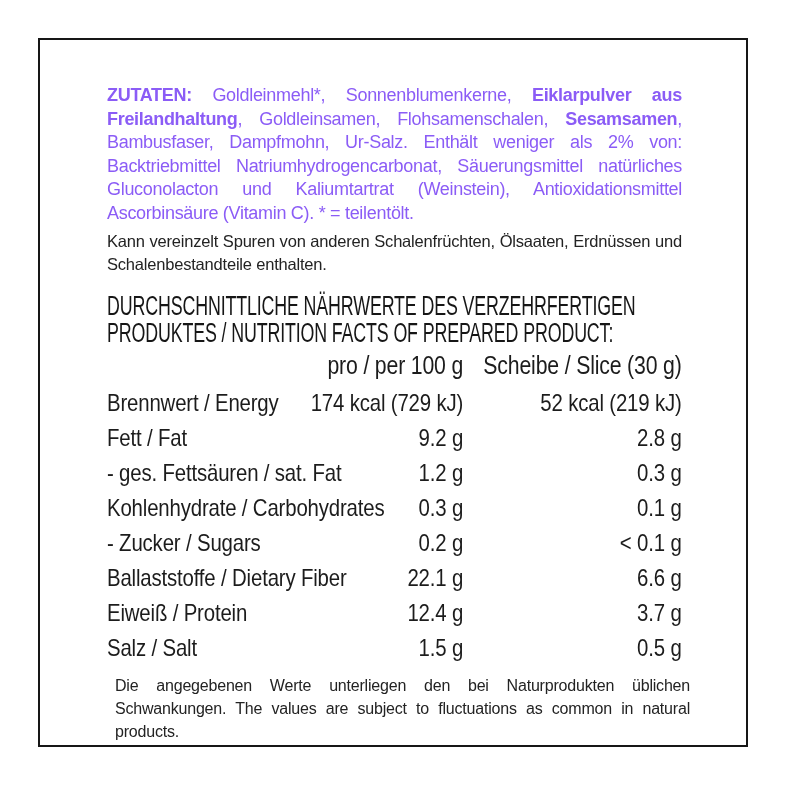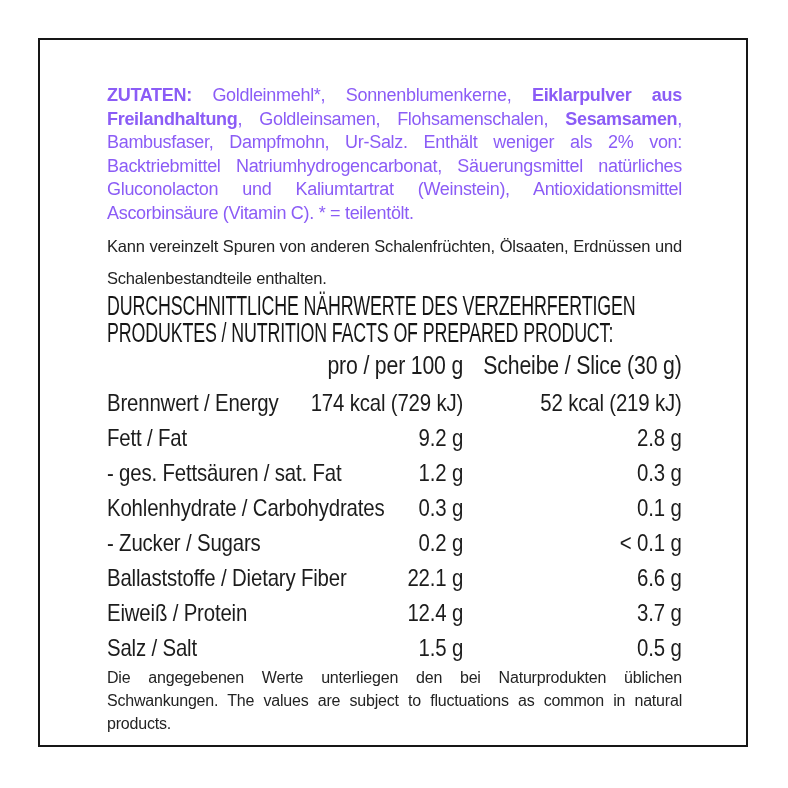--- a/index.html
+++ b/index.html
@@ -43,21 +43,21 @@
     color: #8b5cf6;
   }
   .b { font-weight: 700; }
   .allergen {
     position: absolute;
     top: 146px;
     left: 0;
     width: 575px;
     margin: 0;
     font-size: 16.5px;
-    line-height: 32px;
+    line-height: 23px;
     letter-spacing: -0.2px;
     text-align: justify;
     color: #232323;
   }
   .nut-title {
     position: absolute;
     top: 209px;
     left: 0;
   }
   .nut-line {
@@ -89,21 +89,21 @@
   .tlabel { position: absolute; left: 0; top: 0; white-space: nowrap; }
   .tv1 { position: absolute; left: 0; top: 0; width: 419px; text-align: right; white-space: nowrap; }
   .tv2 { position: absolute; left: 0; top: 0; width: 676px; text-align: right; white-space: nowrap; }
   .r0 { top: 303px; } .r1 { top: 338px; } .r2 { top: 373px; } .r3 { top: 408px; }
   .r4 { top: 443px; } .r5 { top: 478px; } .r6 { top: 513px; } .r7 { top: 548px; }
   .disclaimer {
     position: absolute;
     top: 582px;
     left: 0;
     width: 575px;
-    margin: 0;
+    margin: 8px;
     font-size: 16px;
     line-height: 23px;
     letter-spacing: -0.2px;
     text-align: justify;
     color: #232323;
   }
 </style>
 </head>
 <body>
 

